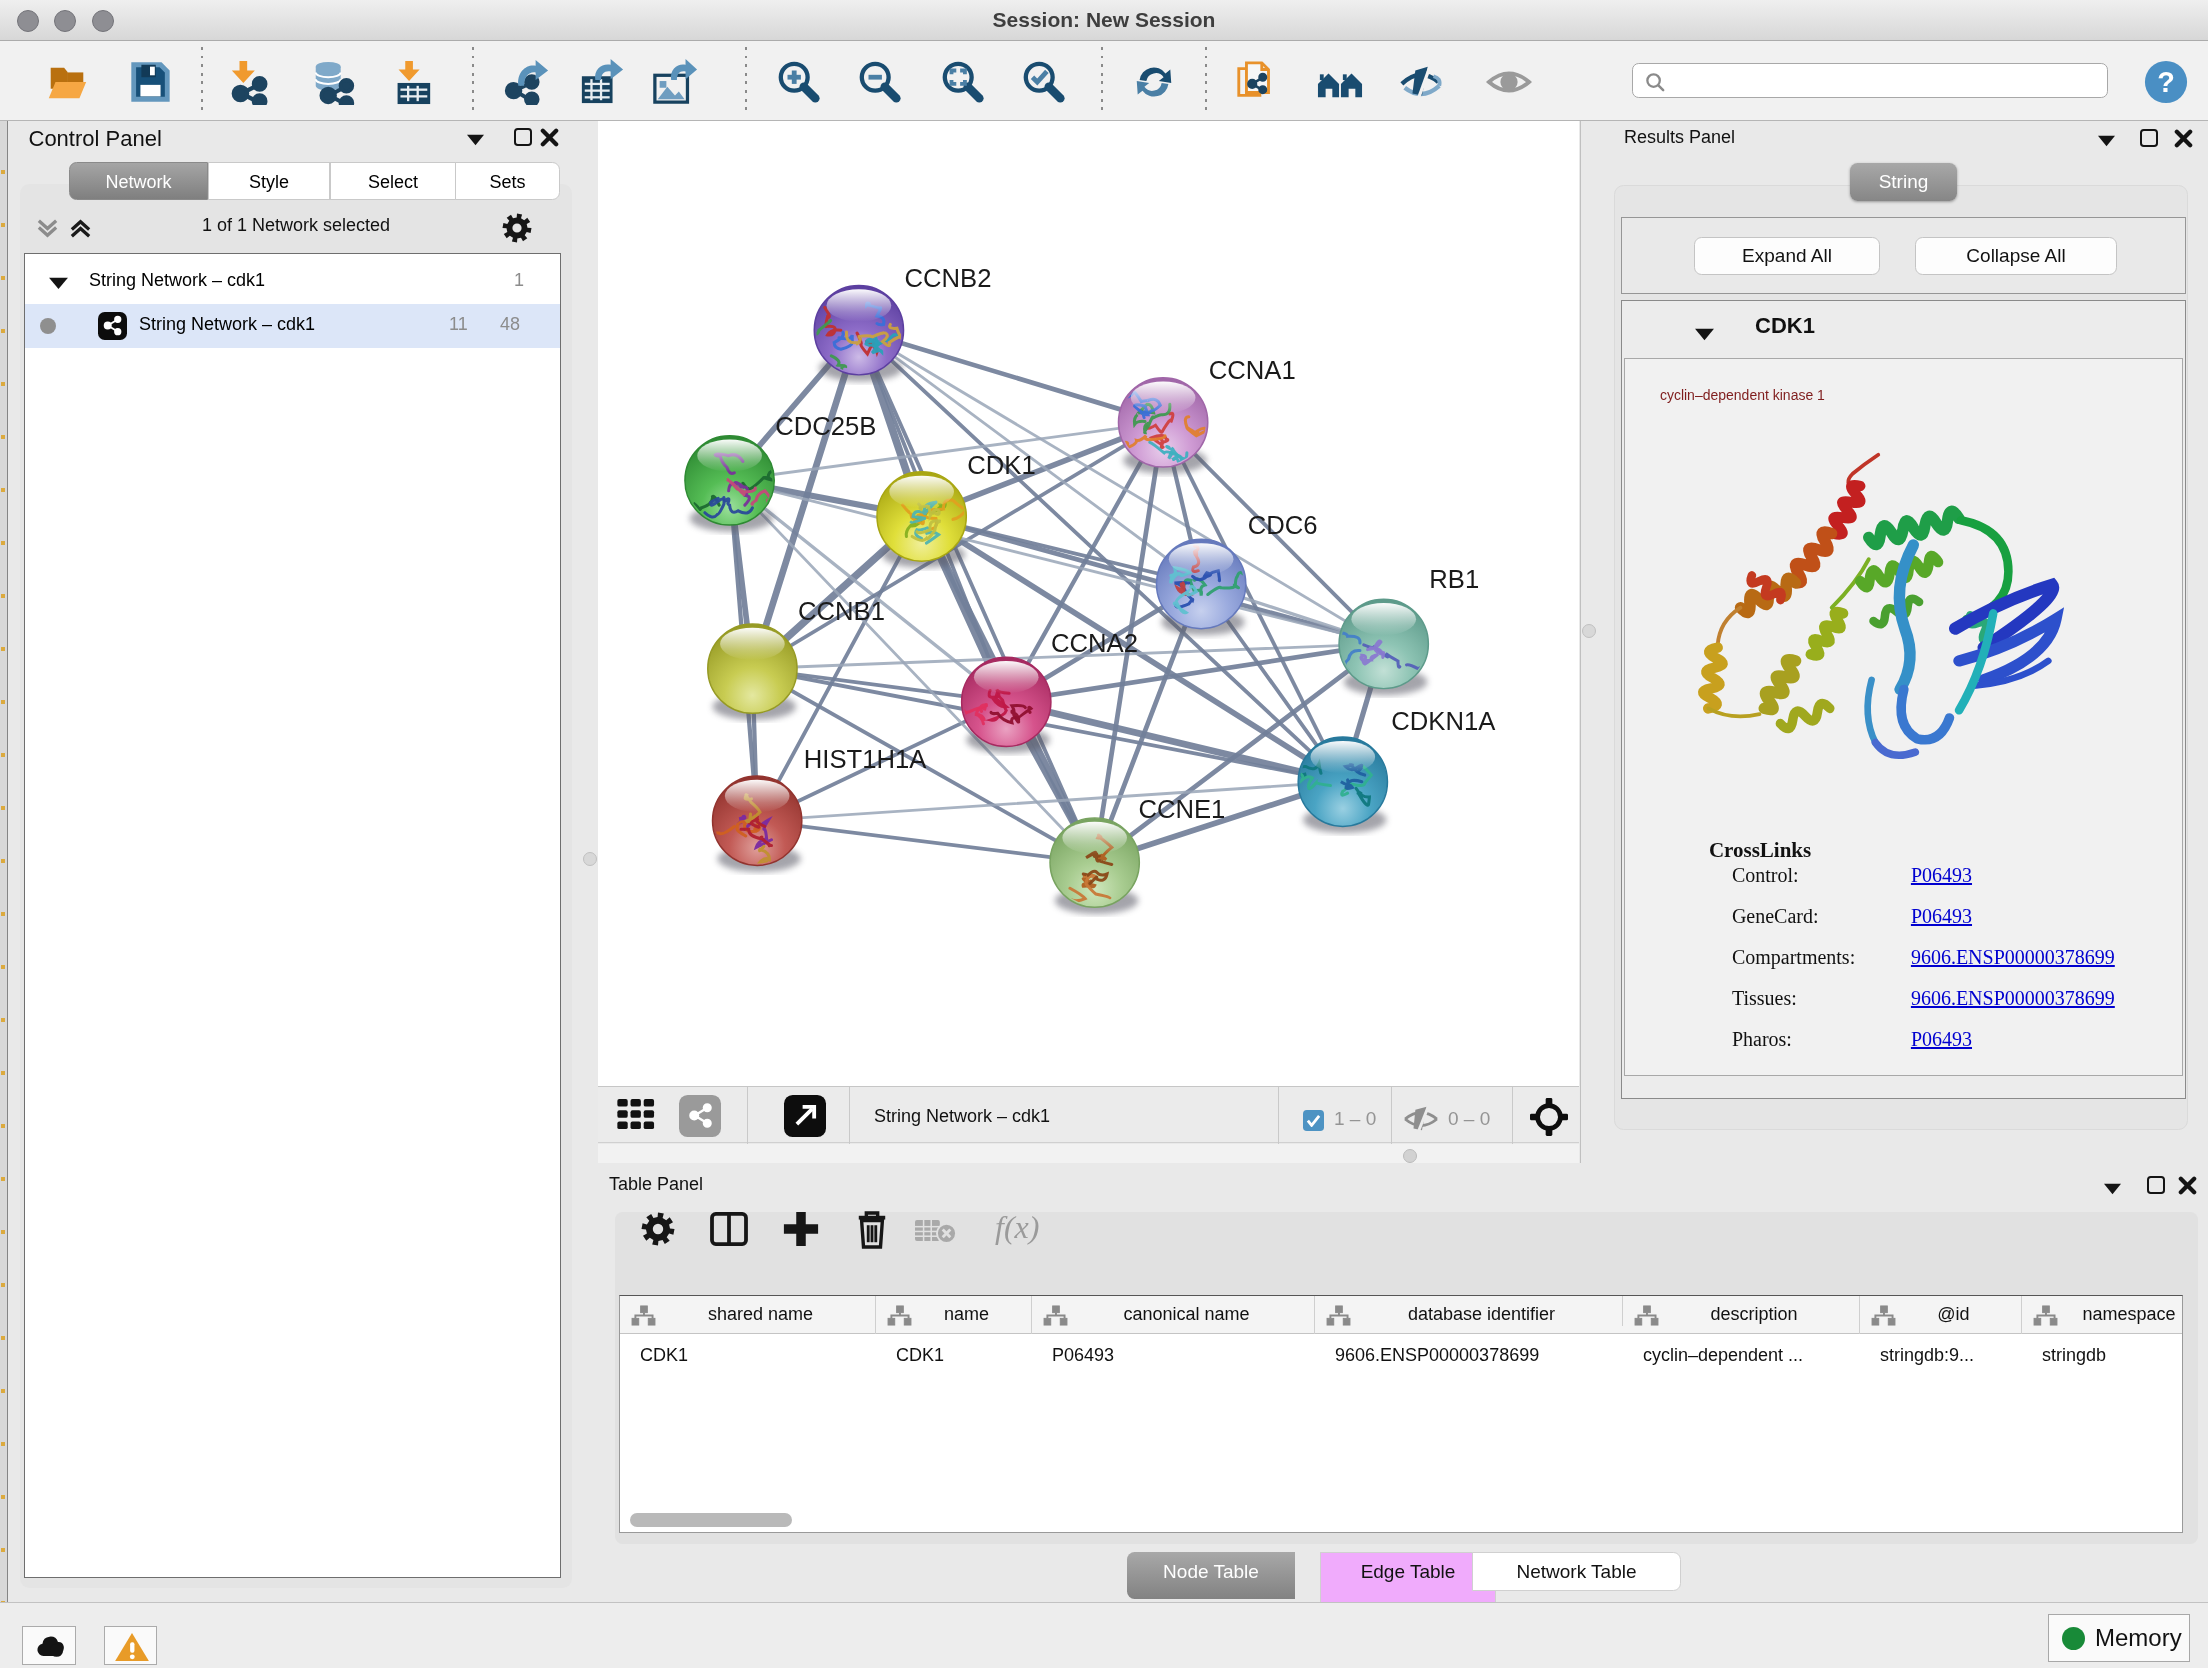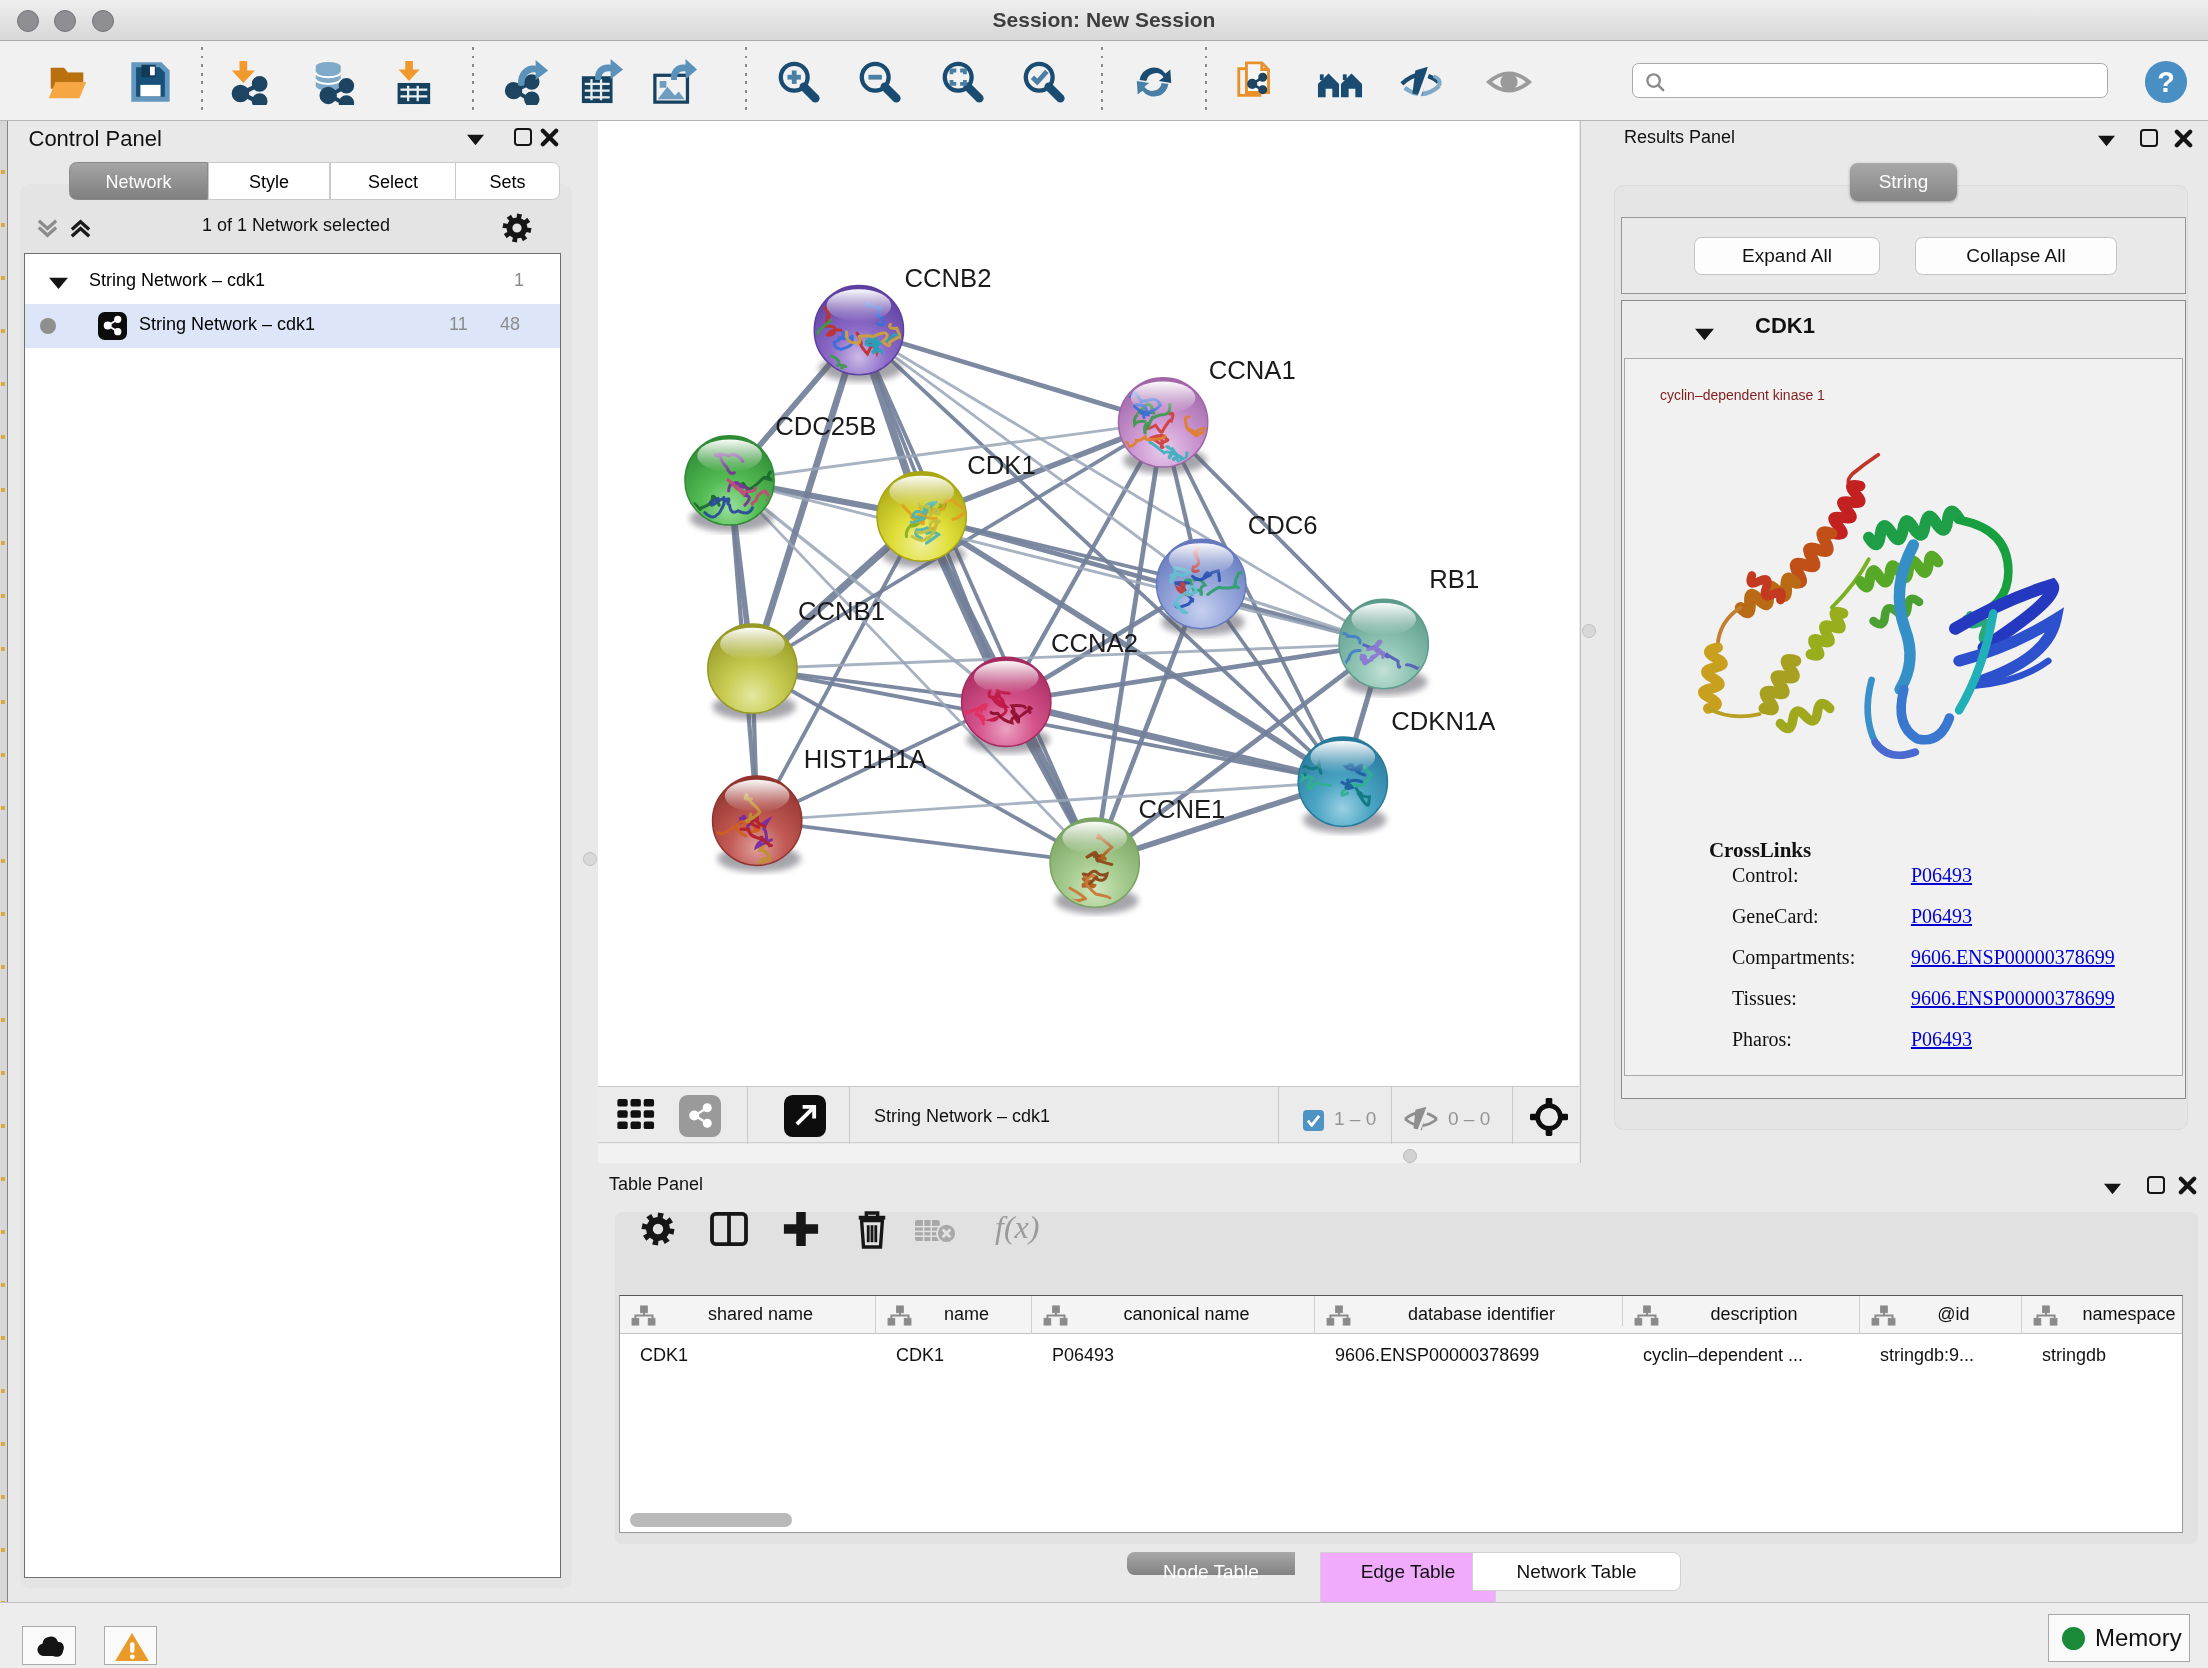--- a/index.html
+++ b/index.html
@@ -903,21 +903,21 @@
         <div style="position:absolute;left:276px;top:9.5px;font-size:18px;color:#111;">CDK1</div>
         <div style="position:absolute;left:432px;top:9.5px;font-size:18px;color:#111;">P06493</div>
         <div style="position:absolute;left:715px;top:9.5px;font-size:18px;color:#111;">9606.ENSP00000378699</div>
         <div style="position:absolute;left:1023px;top:9.5px;font-size:18px;color:#111;">cyclin–dependent ...</div>
         <div style="position:absolute;left:1260px;top:9.5px;font-size:18px;color:#111;">stringdb:9...</div>
         <div style="position:absolute;left:1422px;top:9.5px;font-size:18px;color:#111;">stringdb</div>
       </div>
     <div style="position:absolute;left:9.5px;top:217px;width:162px;height:14.3px;border-radius:7.6px;background:#b9b9b9;"></div>
   </div>
 
-  <div style="position:absolute;left:535px;top:389px;width:168px;height:23px;background:linear-gradient(#a8a8a8,#828282);border-radius:7.6px 0 0 7.6px;color:#fff;font-size:19px;text-align:center;line-height:39px;">Node Table</div>
+  <div style="position:absolute;left:535px;top:389px;width:168px;height:47px;background:linear-gradient(#a8a8a8,#828282);border-radius:7.6px 0 0 7.6px;color:#fff;font-size:19px;text-align:center;line-height:39px;">Node Table</div>
   <div style="position:absolute;left:728px;top:389px;width:176px;height:52px;background:#f0abfc;border:1px solid #d0d0d0;color:#111;font-size:19px;text-align:center;line-height:37px;">Edge Table</div>
   <div style="position:absolute;left:880px;top:389px;width:209px;height:39px;background:#fff;border:1px solid #d0d0d0;border-radius:0 7.6px 7.6px 0;color:#111;font-size:19px;text-align:center;line-height:37px;">Network Table</div>
 </div>
 
 <div class="abs" style="left:583px;top:852px;width:14.3px;height:14.3px;border-radius:50%;background:#d8d8d8;border:1px solid #c0c0c0;"></div>
 <div class="abs" style="left:1582px;top:624px;width:14.3px;height:14.3px;border-radius:50%;background:#d8d8d8;border:1px solid #c0c0c0;"></div>
 
 <div class="abs" id="statusbar">
   <div class="sbtn" style="left:22px;width:54px;">
     <svg style="position:absolute;left:10.5px;top:7.6px" width="32" height="23" viewBox="0 0 34 24">

